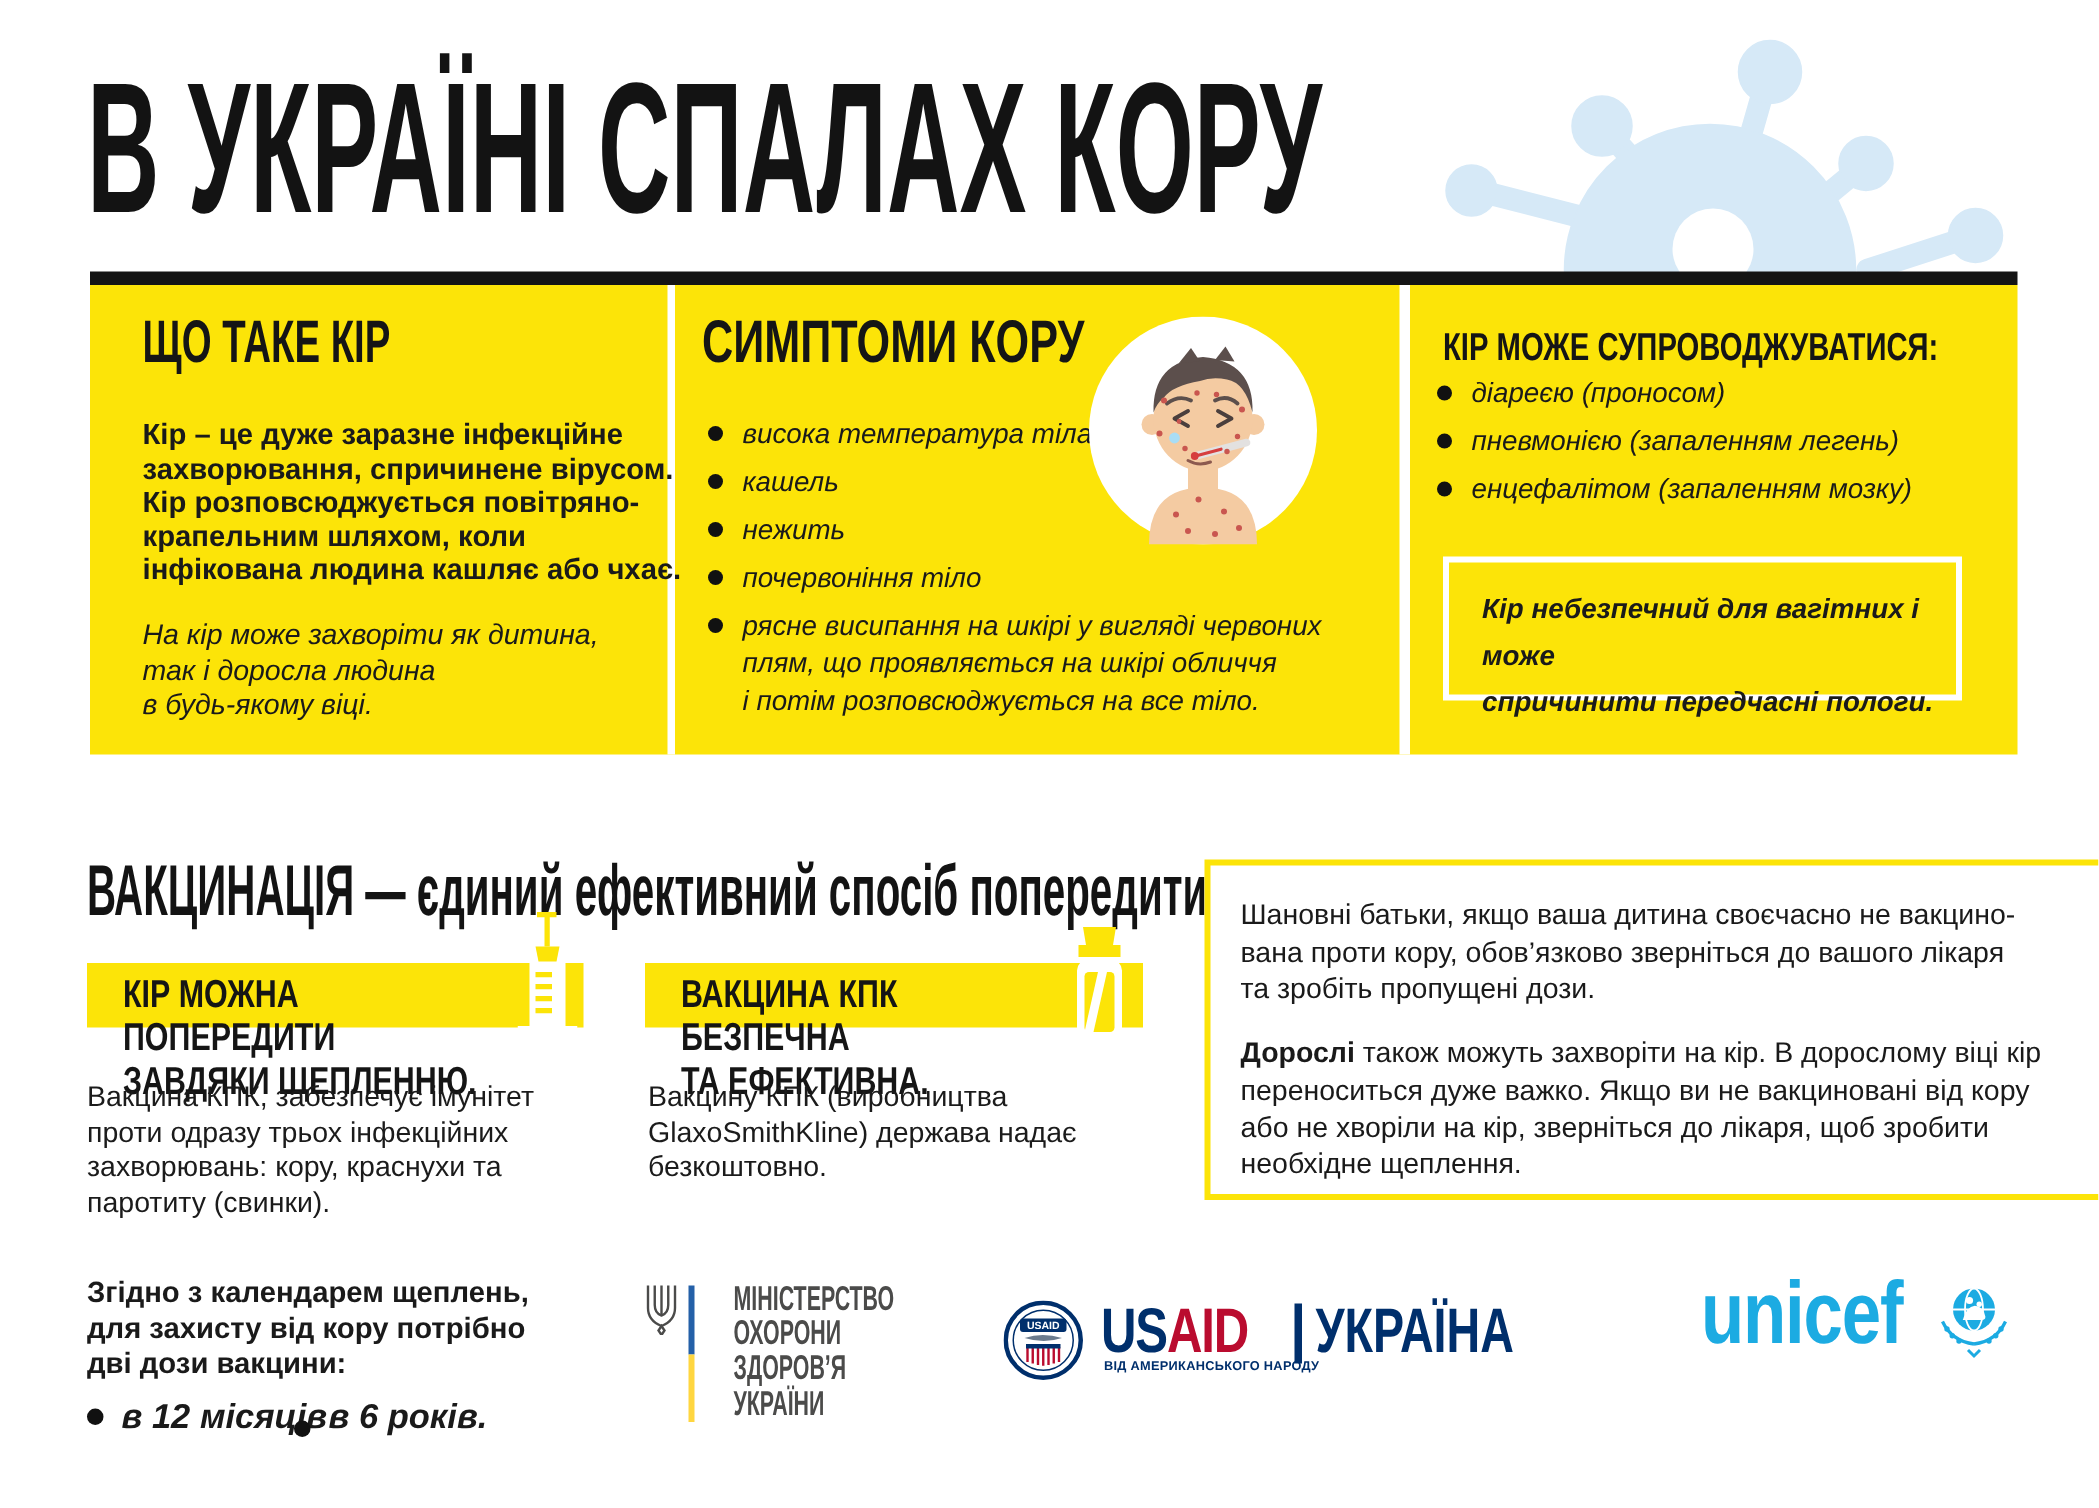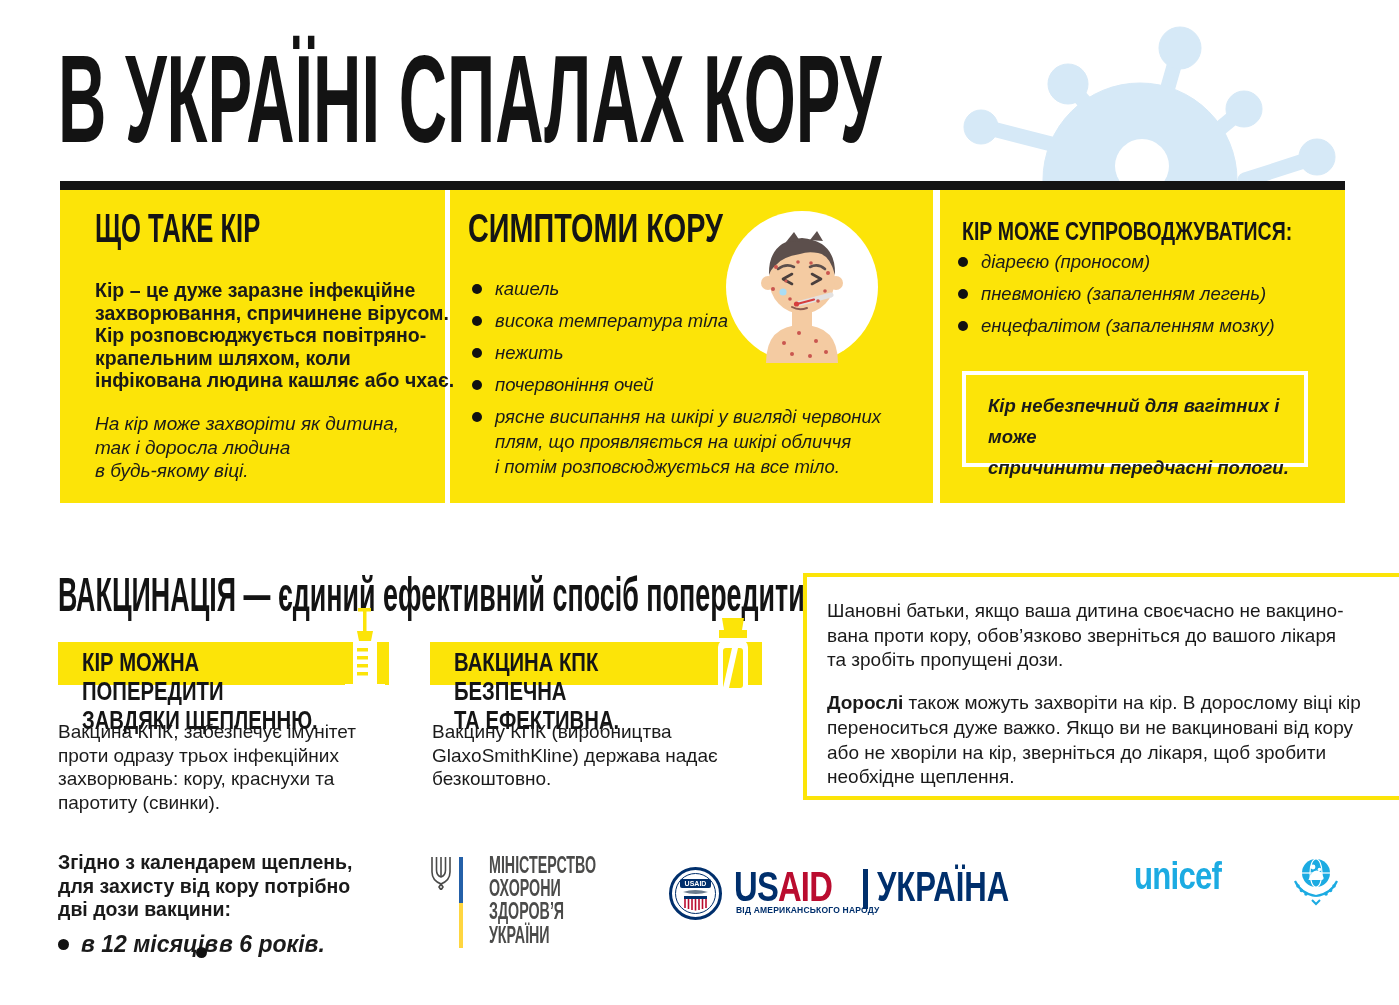--- a/index.html
+++ b/index.html
@@ -69,21 +69,21 @@
   .flagbar .y{width:100%;height:50%;background:#FFD640;}
 
   .usaid-word{left:734px;top:866px;font-weight:bold;font-size:42px;line-height:42px;letter-spacing:-1px;white-space:nowrap;}
   .usaid-word .condensed{transform:scaleX(.78);}
   .usaid-word .us{color:var(--navy);} .usaid-word .aid{color:var(--usred);}
   .usaid-tag{left:736px;top:905px;font-weight:bold;font-size:8.5px;letter-spacing:.2px;color:var(--navy);white-space:nowrap;}
   .usaid-div{left:863px;top:869px;width:5px;height:40px;background:var(--navy);}
   .ukraina{left:877px;top:866px;font-weight:bold;font-size:42px;line-height:42px;color:var(--navy);white-space:nowrap;}
   .ukraina .condensed{transform:scaleX(.74);}
 
-  .unicef-word{left:1134px;top:848px;font-weight:bold;font-size:39px;line-height:55px;letter-spacing:-1px;color:var(--cyan);white-space:nowrap;text-align:right;}
+  .unicef-word{left:1134px;top:848px;font-weight:bold;font-size:59px;line-height:55px;letter-spacing:-1px;color:var(--cyan);white-space:nowrap;text-align:right;}
   .unicef-word .condensed{transform:scaleX(.8);}
 </style>
 </head>
 <body>
 
 <div class="page">
 
   <svg class="abs z0" style="left:955px;top:0;" width="445" height="198" viewBox="0 0 445 198">
     <g fill="#D6E9F7" stroke="#D6E9F7">
       <line x1="120" y1="150" x2="30" y2="127" stroke-width="15" stroke-linecap="round"></line>
@@ -121,33 +121,33 @@
   <div class="abs z2 body-italic pre" style="left:95px;top:412px;width:340px;">На кір може захворіти як дитина,
 так і доросла людина
 в будь-якому віці.</div>
 
   <div class="abs z2 band-head" style="left:468px;top:206px;">
     <span class="condensed" style="transform:scaleX(.72);">СИМПТОМИ КОРУ</span>
   </div>
   <ul class="abs z2 blist" style="left:472px;top:276px;width:420px;">
     <li>
         <span class="dot"></span>
+        <span class="txt">висока температура тіла</span>
+      </li>
+    <li>
+        <span class="dot"></span>
         <span class="txt">кашель</span>
       </li>
     <li>
         <span class="dot"></span>
-        <span class="txt">висока температура тіла</span>
-      </li>
-    <li>
-        <span class="dot"></span>
         <span class="txt">нежить</span>
       </li>
     <li>
         <span class="dot"></span>
-        <span class="txt">почервоніння очей</span>
+        <span class="txt">почервоніння тіло</span>
       </li>
     <li>
         <span class="dot"></span>
         <span class="txt pre">рясне висипання на шкірі у вигляді червоних
 плям, що проявляється на шкірі обличчя
 і потім розповсюджується на все тіло.</span>
       </li>
   </ul>
 
   <svg class="abs z2" style="left:726px;top:211px;" width="152" height="152" viewBox="0 0 152 152">

